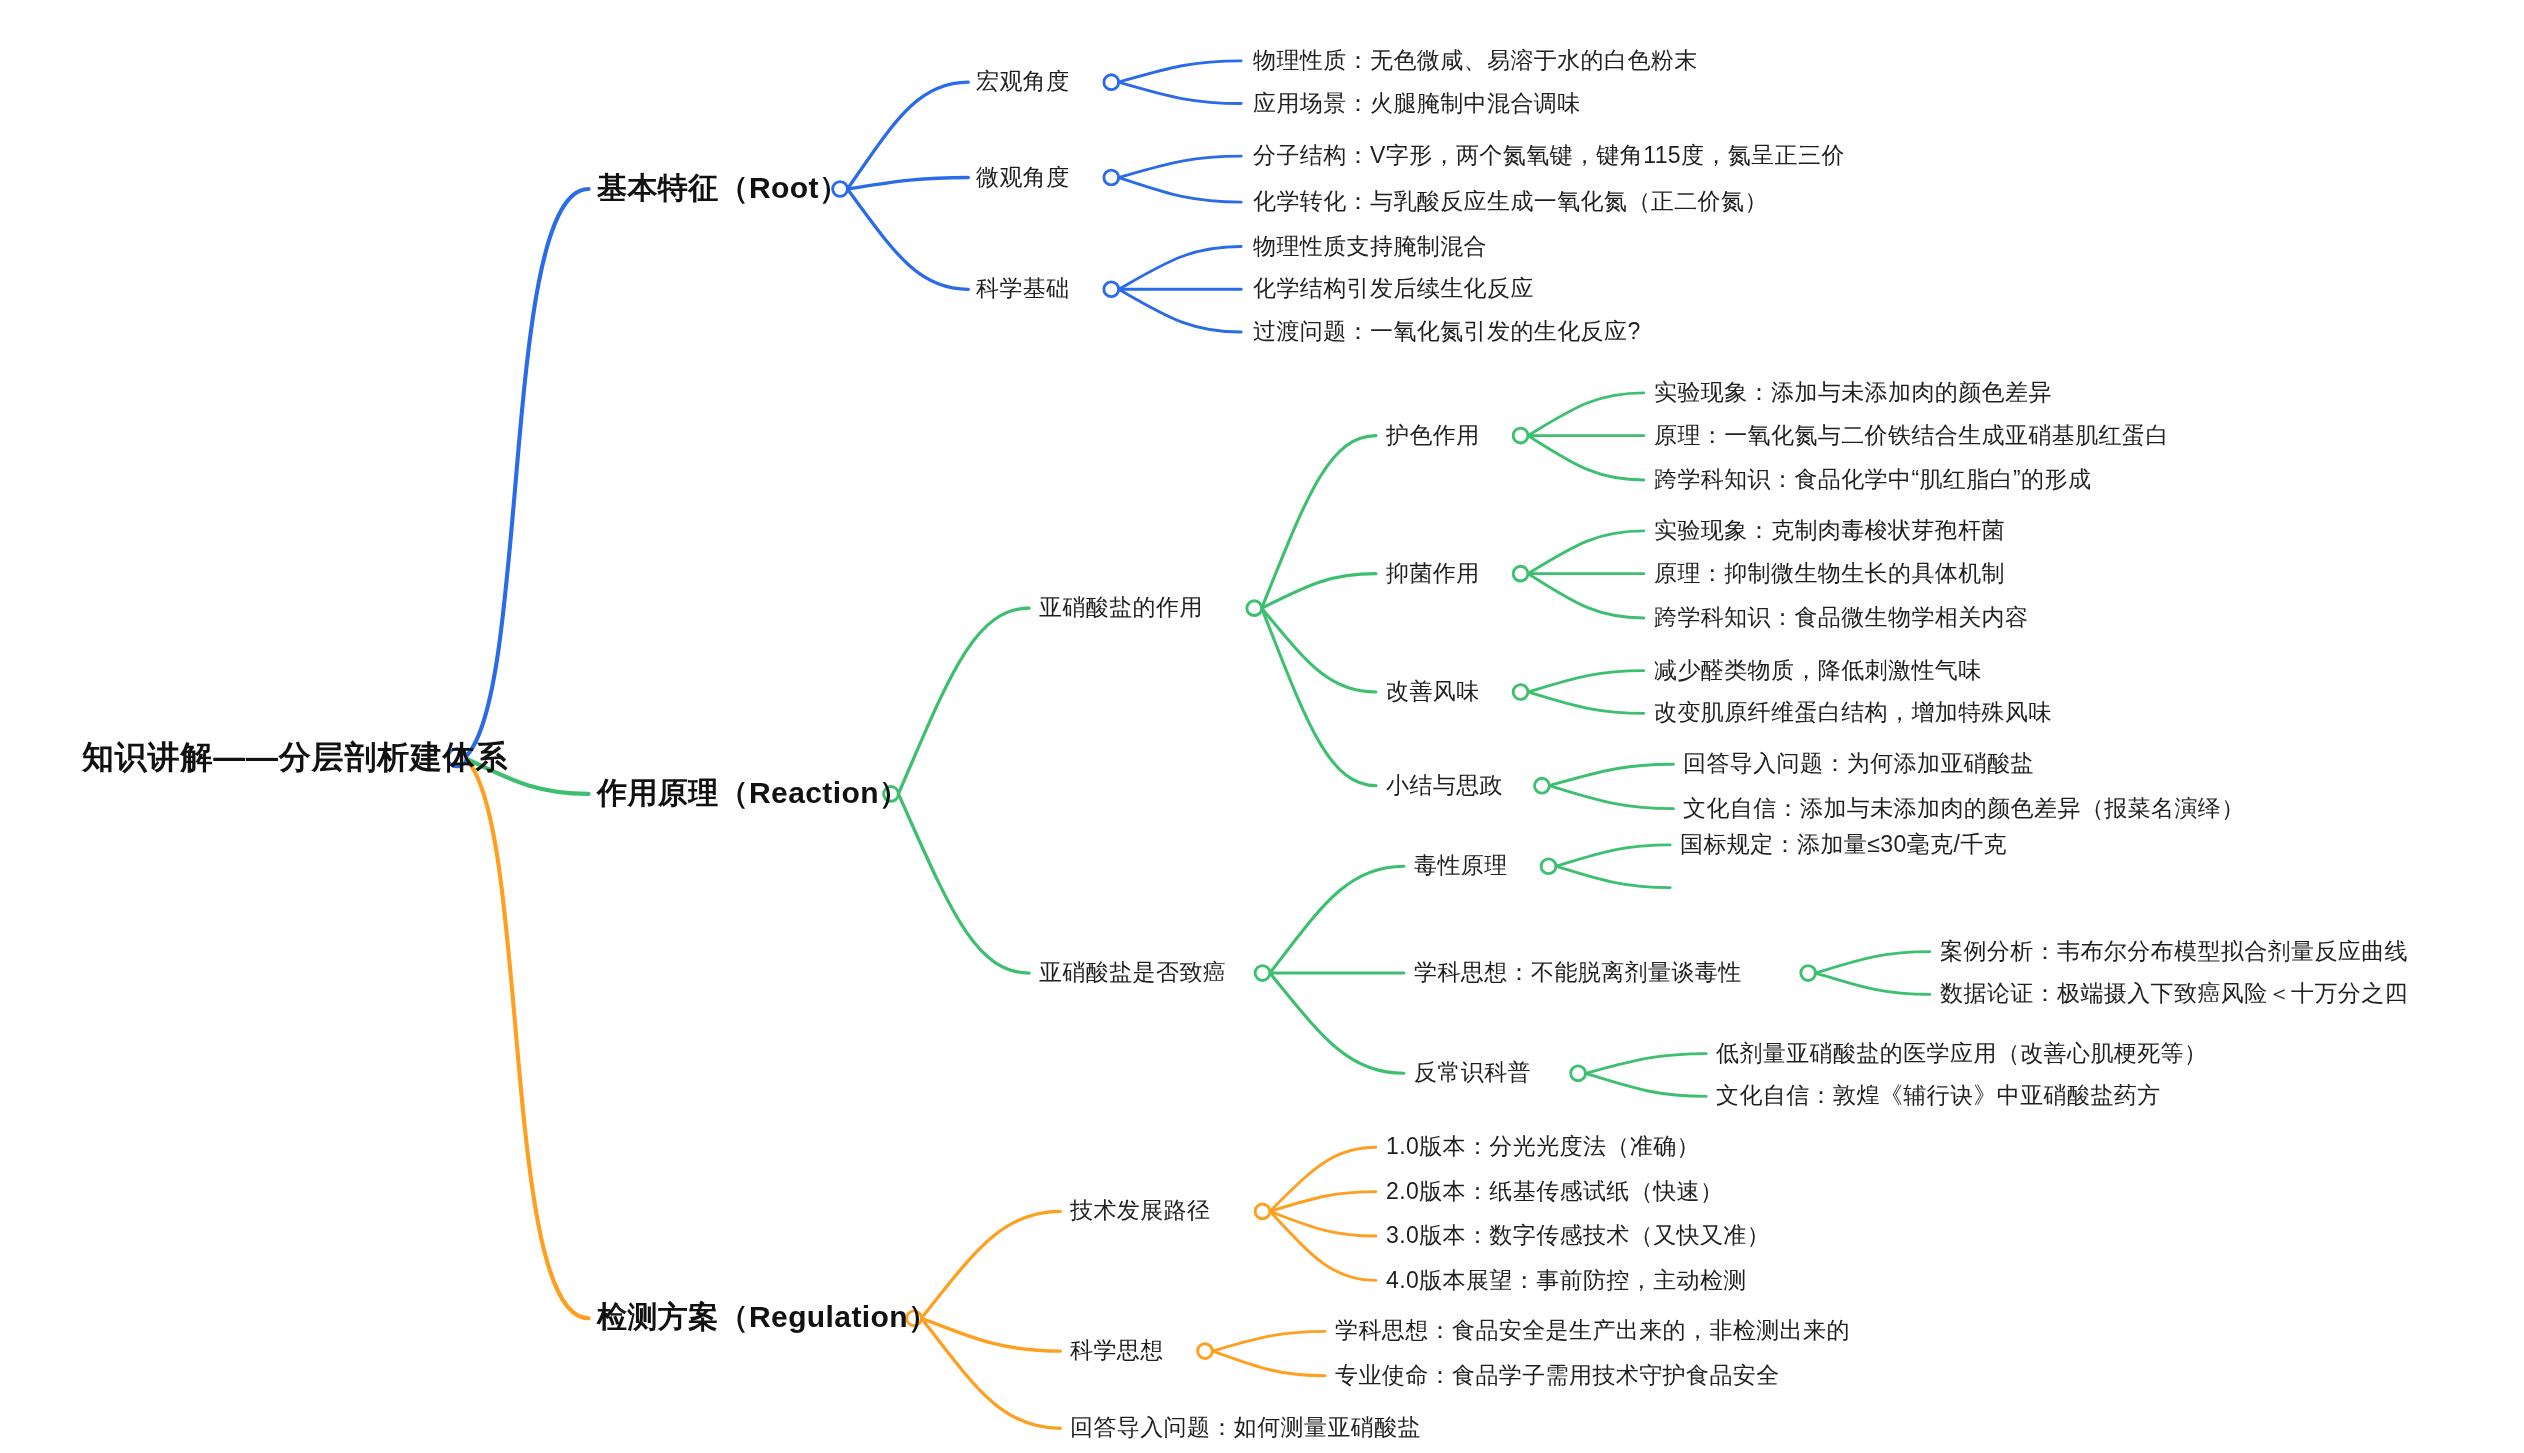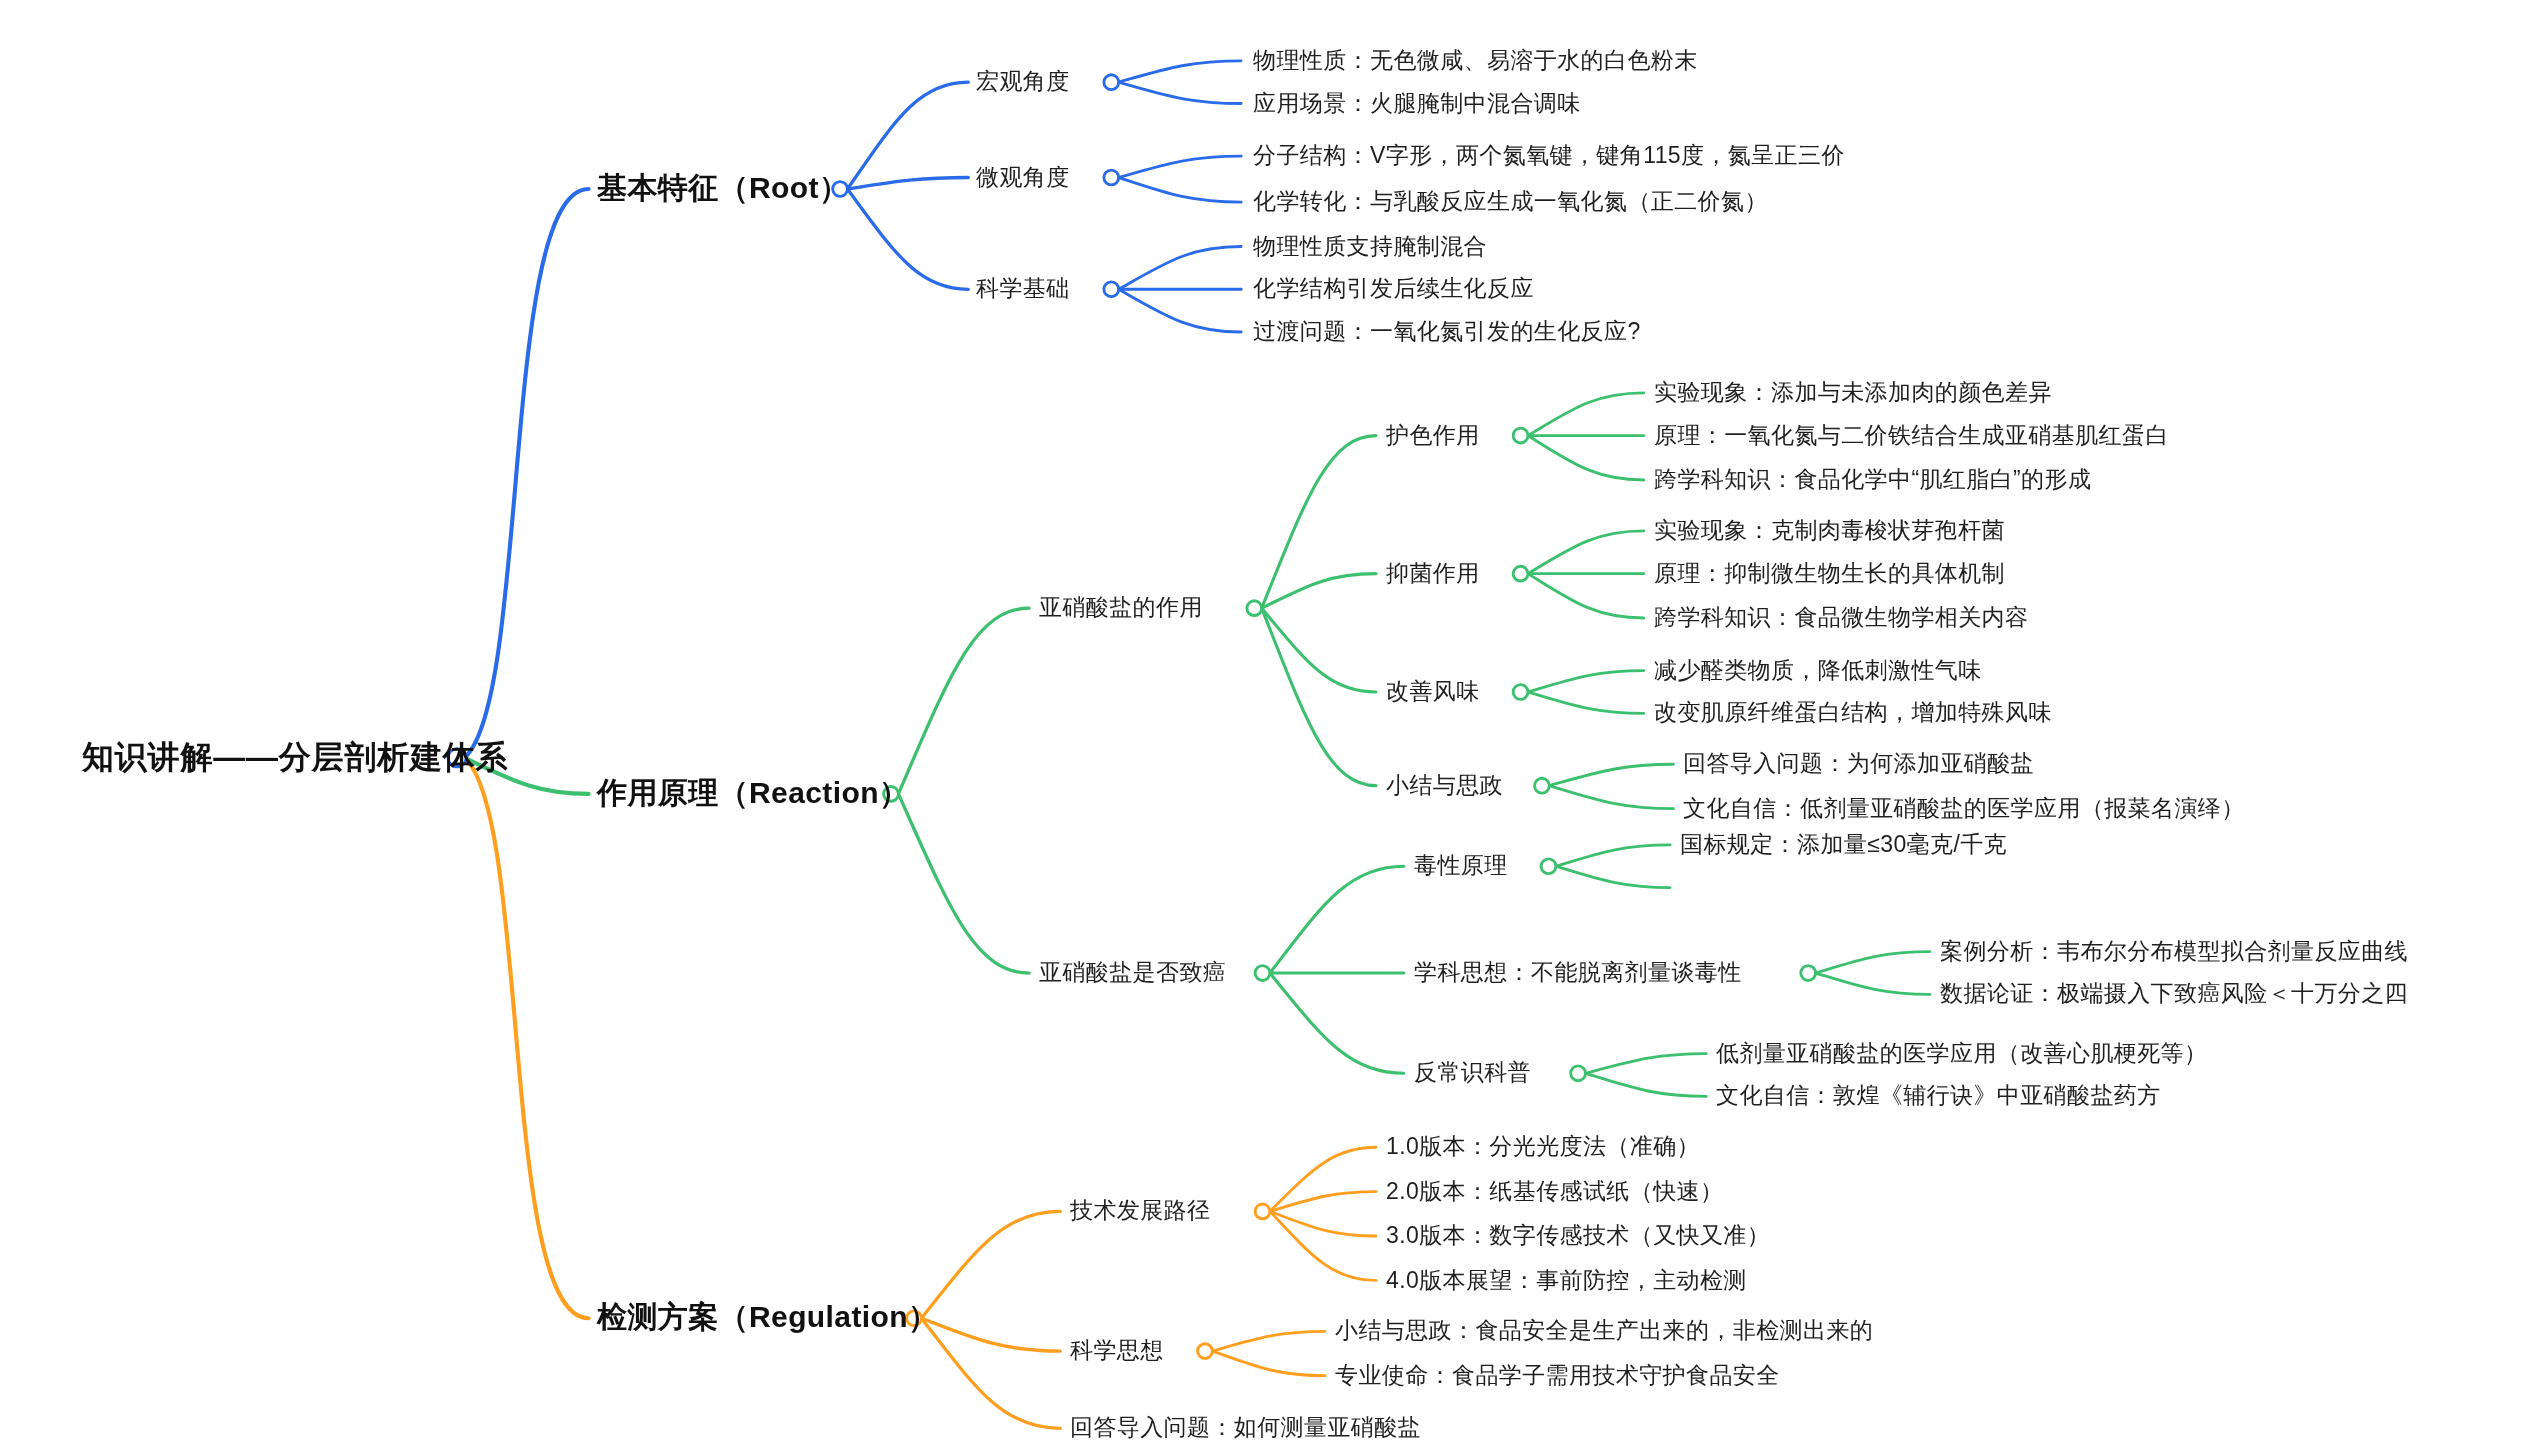--- a/index.html
+++ b/index.html
@@ -115,21 +115,21 @@
   <div class="node" style="left:1654px;top:531px">实验现象：克制肉毒梭状芽孢杆菌</div>
   <div class="node" style="left:1654px;top:574px">原理：抑制微生物生长的具体机制</div>
   <div class="node" style="left:1654px;top:618px">跨学科知识：食品微生物学相关内容</div>
 
   <div class="node" style="left:1386px;top:692px">改善风味</div>
   <div class="node" style="left:1654px;top:671px">减少醛类物质，降低刺激性气味</div>
   <div class="node" style="left:1654px;top:713px">改变肌原纤维蛋白结构，增加特殊风味</div>
 
   <div class="node" style="left:1386px;top:786px">小结与思政</div>
   <div class="node" style="left:1683px;top:764px">回答导入问题：为何添加亚硝酸盐</div>
-  <div class="node" style="left:1683px;top:809px">文化自信：低剂量亚硝酸盐的医学应用（报菜名演绎）</div>
+  <div class="node" style="left:1683px;top:809px">文化自信：添加与未添加肉的颜色差异（报菜名演绎）</div>
 
   <div class="node" style="left:1039px;top:973px">亚硝酸盐是否致癌</div>
 
   <div class="node" style="left:1414px;top:866px">毒性原理</div>
   <div class="node" style="left:1680px;top:845px">国标规定：添加量≤30毫克/千克</div>
 
   <div class="node" style="left:1414px;top:973px">学科思想：不能脱离剂量谈毒性</div>
   <div class="node" style="left:1940px;top:952px">案例分析：韦布尔分布模型拟合剂量反应曲线</div>
   <div class="node" style="left:1940px;top:994px">数据论证：极端摄入下致癌风险＜十万分之四</div>
 
@@ -137,19 +137,19 @@
   <div class="node" style="left:1716px;top:1054px">低剂量亚硝酸盐的医学应用（改善心肌梗死等）</div>
   <div class="node" style="left:1716px;top:1096px">文化自信：敦煌《辅行诀》中亚硝酸盐药方</div>
 
   <div class="node" style="left:1070px;top:1211px">技术发展路径</div>
   <div class="node" style="left:1386px;top:1147px">1.0版本：分光光度法（准确）</div>
   <div class="node" style="left:1386px;top:1192px">2.0版本：纸基传感试纸（快速）</div>
   <div class="node" style="left:1386px;top:1236px">3.0版本：数字传感技术（又快又准）</div>
   <div class="node" style="left:1386px;top:1281px">4.0版本展望：事前防控，主动检测</div>
 
   <div class="node" style="left:1070px;top:1351px">科学思想</div>
-  <div class="node" style="left:1335px;top:1331px">小结与思政：食品安全是生产出来的，非检测出来的</div>
+  <div class="node" style="left:1335px;top:1331px">学科思想：食品安全是生产出来的，非检测出来的</div>
   <div class="node" style="left:1335px;top:1376px">专业使命：食品学子需用技术守护食品安全</div>
 
   <div class="node" style="left:1070px;top:1428px">回答导入问题：如何测量亚硝酸盐</div>
 
 </div>
 
 
 </body></html>

